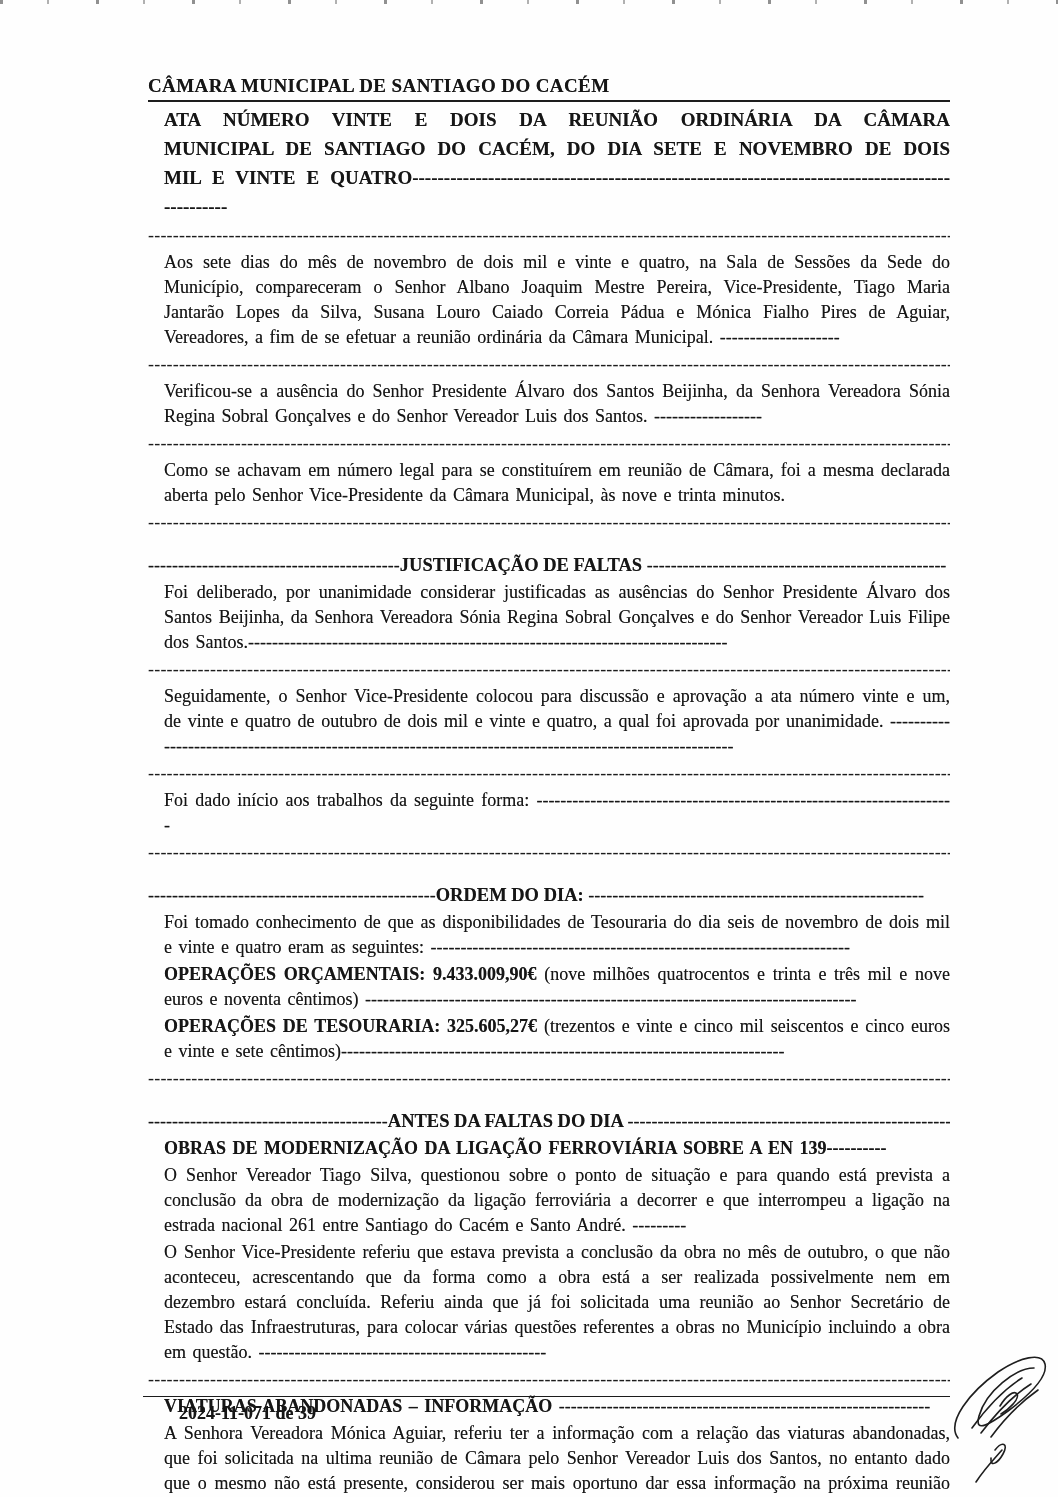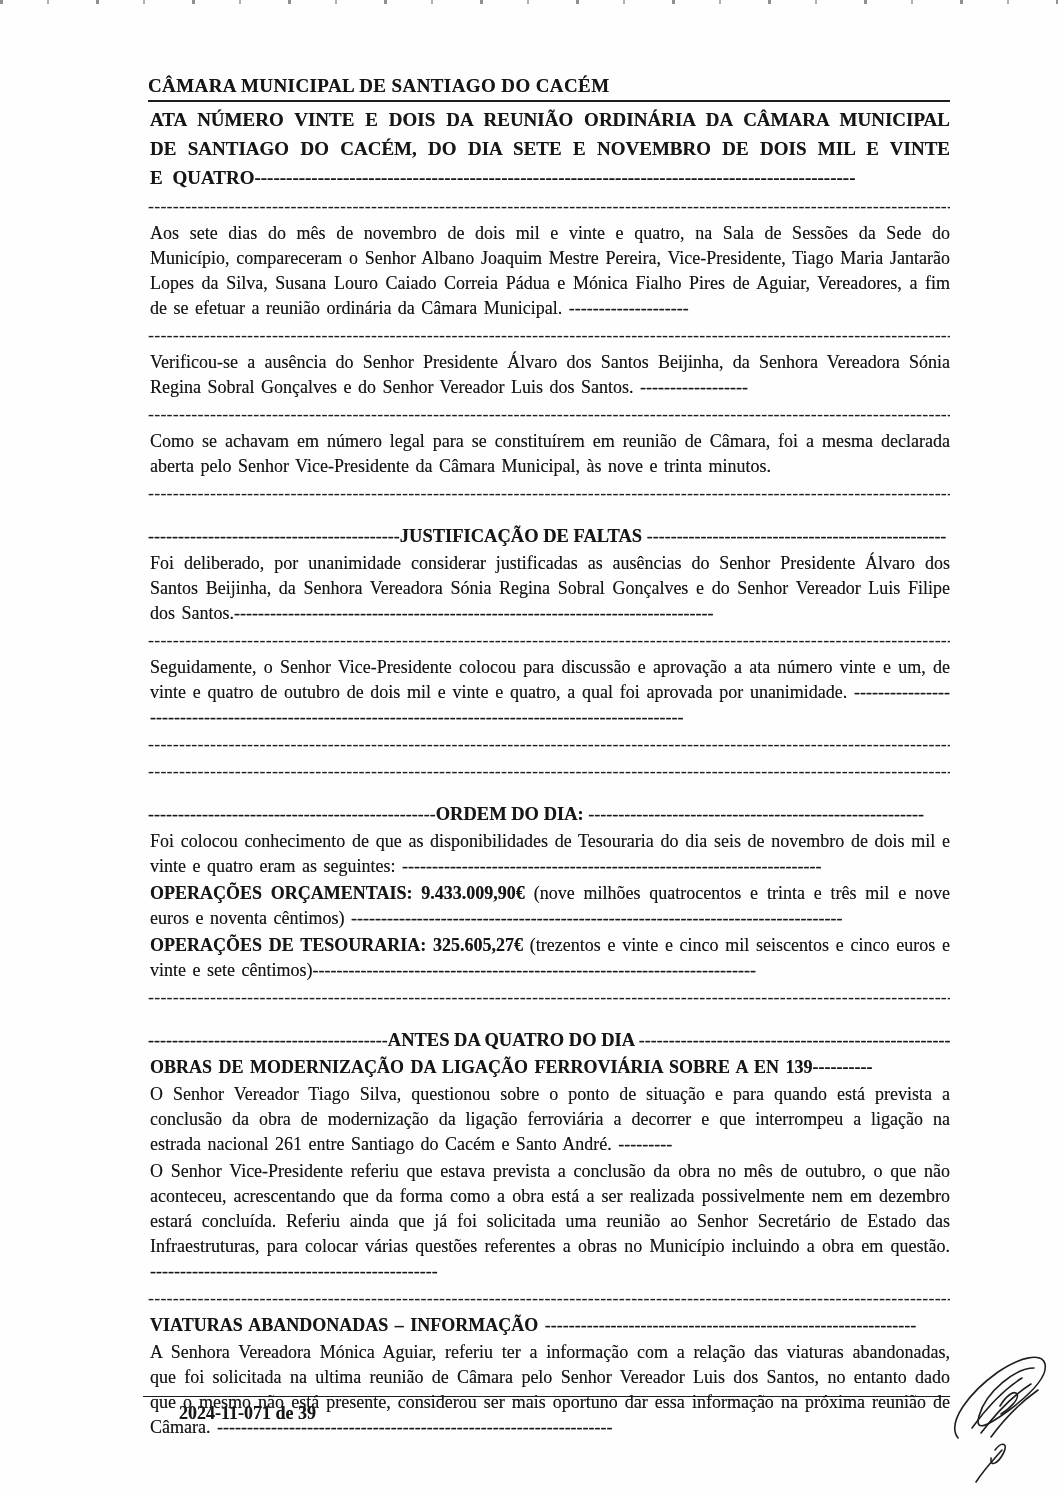--- a/index.html
+++ b/index.html
@@ -19,21 +19,21 @@
   .content{
     position:absolute;left:148px;top:74px;width:802px;
   }
   .title{
     font-weight:bold;font-size:19px;text-align:left;
     letter-spacing:.4px;line-height:24px;
     text-shadow:0 0 .4px rgba(0,0,0,.55);
   }
   .title-rule{border-top:2px solid #1d1d1d;margin:2px 0 3px 0;}
   .para{
-    margin:0 0 2px 2px;font-size:18px;line-height:25px;
+    margin:0 0 2px 16px;font-size:18px;line-height:25px;
     text-align:justify;word-spacing:2px;
     text-shadow:0 0 .35px rgba(0,0,0,.5);
   }
   .para.head{
     font-weight:bold;font-size:19px;line-height:29px;word-spacing:5px;
   }
   .b{font-weight:bold;}
   .sep{
     font-size:18px;line-height:25px;white-space:nowrap;overflow:hidden;
     margin:1px 0 2px 0;color:#1c1c1c;letter-spacing:.2px;
@@ -71,27 +71,28 @@
       <div class="sep">----------------------------------------------------------------------------------------------------------------------------------------------------------------</div>
       <p class="para"><span>Verificou-se a ausência do Senhor Presidente Álvaro dos Santos Beijinha, da Senhora Vereadora Sónia Regina Sobral Gonçalves e do Senhor Vereador Luis dos Santos. ------------------</span></p>
       <div class="sep">----------------------------------------------------------------------------------------------------------------------------------------------------------------</div>
       <p class="para"><span>Como se achavam em número legal para se constituírem em reunião de Câmara, foi a mesma declarada aberta pelo Senhor Vice-Presidente da Câmara Municipal, às nove e trinta minutos.</span></p>
       <div class="sep">----------------------------------------------------------------------------------------------------------------------------------------------------------------</div>
       <div class="hcenter"><span>------------------------------------------</span><span class="b">JUSTIFICAÇÃO DE FALTAS </span><span>--------------------------------------------------</span></div>
       <p class="para"><span>Foi deliberado, por unanimidade considerar justificadas as ausências do Senhor Presidente Álvaro dos Santos Beijinha, da Senhora Vereadora Sónia Regina Sobral Gonçalves e do Senhor Vereador Luis Filipe dos Santos.--------------------------------------------------------------------------------</span></p>
       <div class="sep">----------------------------------------------------------------------------------------------------------------------------------------------------------------</div>
       <p class="para"><span>Seguidamente, o Senhor Vice-Presidente colocou para discussão e aprovação a ata número vinte e um, de vinte e quatro de outubro de dois mil e vinte e quatro, a qual foi aprovada por unanimidade.  ---------------------------------------------------------------------------------------------------------</span></p>
       <div class="sep">----------------------------------------------------------------------------------------------------------------------------------------------------------------</div>
+      <p class="para"><span>Foi dado início aos trabalhos da seguinte forma: ----------------------------------------------------------------------</span></p>
       <div class="sep">----------------------------------------------------------------------------------------------------------------------------------------------------------------</div>
       <div class="hcenter"><span>------------------------------------------------</span><span class="b">ORDEM DO DIA: </span><span>--------------------------------------------------------</span></div>
-      <p class="para"><span>Foi colocou conhecimento de que as disponibilidades de Tesouraria do dia seis de novembro de dois mil e vinte e quatro eram as seguintes: ----------------------------------------------------------------------</span></p>
+      <p class="para"><span>Foi tomado conhecimento de que as disponibilidades de Tesouraria do dia seis de novembro de dois mil e vinte e quatro eram as seguintes: ----------------------------------------------------------------------</span></p>
       <p class="para"><span class="b">OPERAÇÕES ORÇAMENTAIS: 9.433.009,90€ </span><span>(nove milhões quatrocentos e trinta e três mil e nove euros e noventa cêntimos) ----------------------------------------------------------------------------------</span></p>
       <p class="para"><span class="b">OPERAÇÕES DE TESOURARIA: 325.605,27€ </span><span>(trezentos e vinte e cinco mil seiscentos e cinco euros e vinte e sete cêntimos)--------------------------------------------------------------------------</span></p>
       <div class="sep">----------------------------------------------------------------------------------------------------------------------------------------------------------------</div>
-      <div class="hcenter"><span>----------------------------------------</span><span class="b">ANTES DA QUATRO DO DIA </span><span>------------------------------------------------------</span></div>
+      <div class="hcenter"><span>----------------------------------------</span><span class="b">ANTES DA FALTAS DO DIA </span><span>------------------------------------------------------</span></div>
       <p class="para"><span class="b">OBRAS DE MODERNIZAÇÃO DA LIGAÇÃO FERROVIÁRIA SOBRE A EN 139</span><span class="b">----------</span></p>
       <p class="para"><span>O Senhor Vereador Tiago Silva, questionou sobre o ponto de situação e para quando está prevista a conclusão da obra de modernização da ligação ferroviária a decorrer e que interrompeu a ligação na estrada nacional 261 entre Santiago do Cacém e Santo André. ---------</span></p>
       <p class="para"><span>O Senhor Vice-Presidente referiu que estava prevista a conclusão da obra no mês de outubro, o que não aconteceu, acrescentando que da forma como a obra está a ser realizada possivelmente nem em dezembro estará concluída. Referiu ainda que já foi solicitada uma reunião ao Senhor Secretário de Estado das Infraestruturas, para colocar várias questões referentes a obras no Município incluindo a obra em questão. ------------------------------------------------</span></p>
       <div class="sep">----------------------------------------------------------------------------------------------------------------------------------------------------------------</div>
       <p class="para"><span class="b">VIATURAS ABANDONADAS – INFORMAÇÃO </span><span>--------------------------------------------------------------</span></p>
       <p class="para"><span>A Senhora Vereadora Mónica Aguiar, referiu ter a informação com a relação das viaturas abandonadas, que foi solicitada na ultima reunião de Câmara pelo Senhor Vereador Luis dos Santos, no entanto dado que o mesmo não está presente, considerou ser mais oportuno dar essa informação na próxima reunião de Câmara. ------------------------------------------------------------------</span></p>
     </div>
 </div>
 
 <div class="footer">

